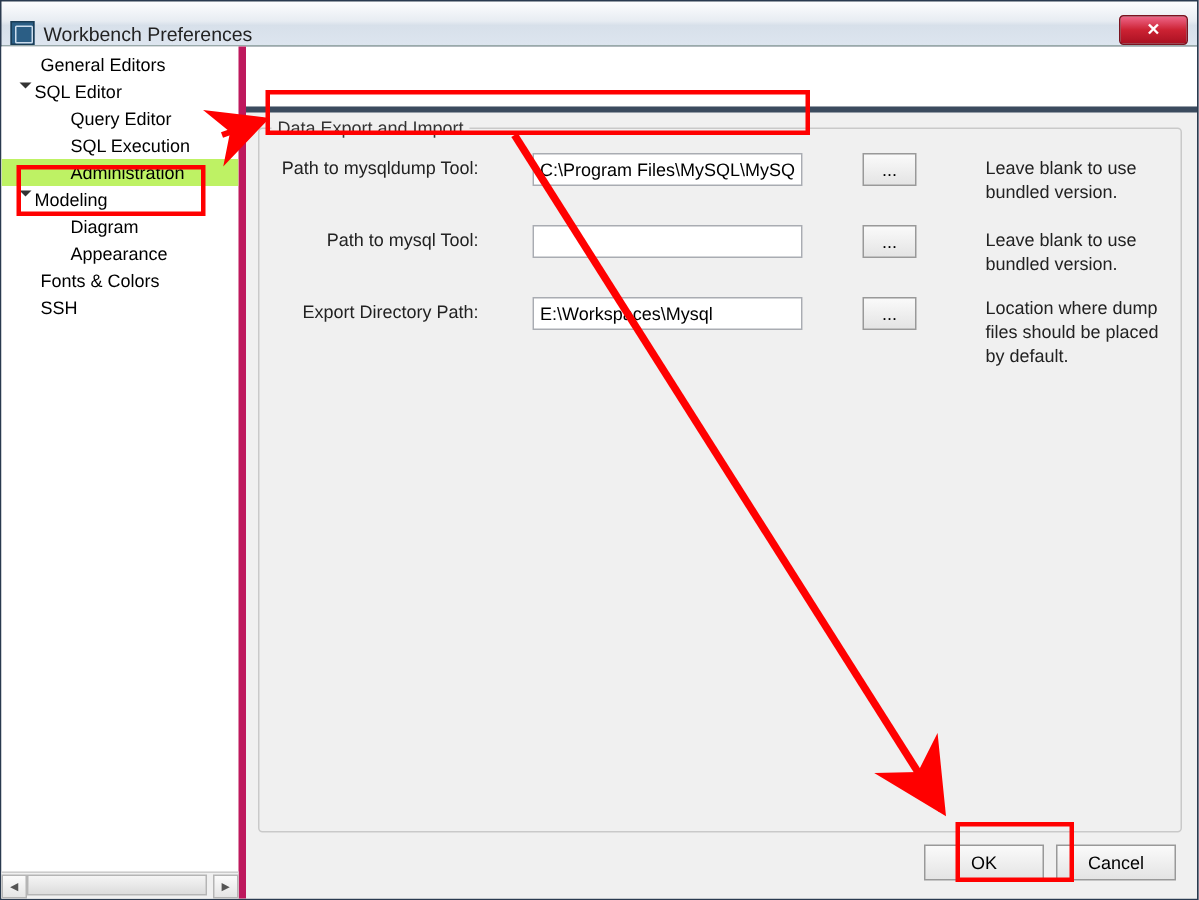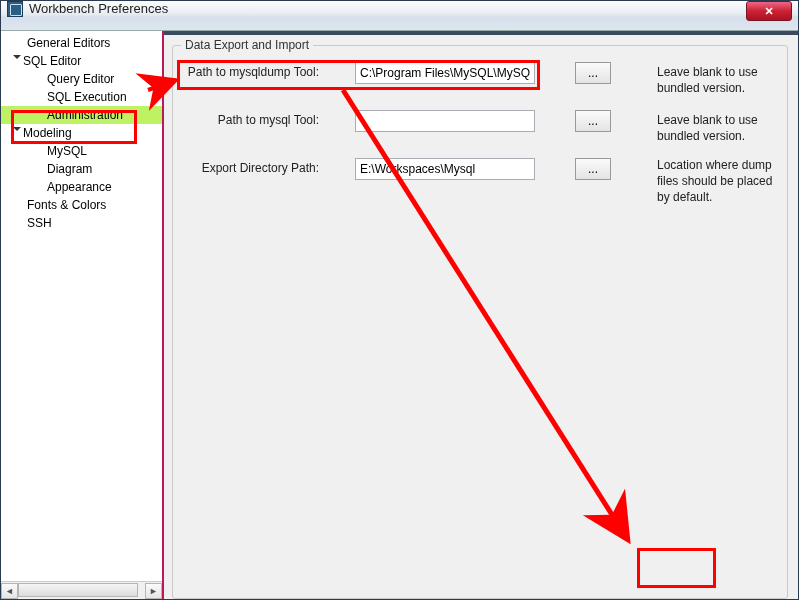--- a/index.html
+++ b/index.html
@@ -1,44 +1,44 @@
 <!DOCTYPE html>
 <html><head>
 <meta charset="utf-8">
 <style>
 * { box-sizing: border-box; margin: 0; padding: 0; font-family: "Segoe UI", Tahoma, sans-serif; font-size: 12px; }
 body { background: #2a3a4f; width: 799px; height: 600px; overflow: hidden; }
 
 .window { width: 799px; height: 600px; border: 1px solid #2a3a4f; display: flex; flex-direction: column; }
 
-.titlebar { height: 30px; background: linear-gradient(#fdfdfe,#e7ecf2 45%,#d7e0ea 55%,#dde5ef); display: flex; align-items: flex-start; border-bottom: 1px solid #9aa; padding: 0 4px 0 6px; }
+.titlebar { height: 30px; background: linear-gradient(#fdfdfe,#e7ecf2 45%,#d7e0ea 55%,#dde5ef); display: flex; align-items: flex-end; border-bottom: 1px solid #9aa; padding: 0 4px 0 6px; }
 .titlebar .appicon { width: 16px; height: 16px; background: #2b5e85; margin-right: 6px; border: 1px solid #1a3d56; position: relative; }
 .titlebar .appicon::after { content:""; position:absolute; left:2px; top:2px; width:10px; height:10px; border:1px solid #cde; border-radius:1px; }
 .titlebar .title { flex: 1; color: #222; font-size: 13px; }
 .titlebar .close { width: 46px; height: 20px; background: linear-gradient(#e68,#c23 50%,#a12); border: 1px solid #7a1420; border-radius: 3px; color:#fff; display:flex; align-items:center; justify-content:center; font-weight:bold; margin-right:2px; cursor:pointer; }
 .titlebar .close span { font-size: 11px; line-height: 1; }
 
 .content { flex:1; display:flex; background:#fff; }
 
-.sidebar { width: 163px; border-right: 2px solid #be185d; background:#fff; display:flex; flex-direction:column; }
+.sidebar { width: 163px; border-right: 5px solid #be185d; background:#fff; display:flex; flex-direction:column; }
 .tree { flex:1; overflow:hidden; padding-top:3px; }
 .tree ul { list-style:none; }
 .tree li { padding: 1px 0 1px 0; white-space:nowrap; }
 .tree .lvl1 { padding-left: 26px; }
 .tree .lvl2 { padding-left: 46px; }
 .tree .toggle { display:inline-block; width:0; height:0; border-left:4px solid #333; border-top:4px solid transparent; border-bottom:4px solid transparent; margin-right:4px; transform: rotate(90deg); vertical-align:middle; }
 .tree .toggle-wrap { padding-left: 14px; display:flex; align-items:flex-start; }
 .tree li.selected { background:#bef264; }
 .tree a { color:#000; text-decoration:none; cursor:default; display:block; padding:1px 0; }
 .hscroll { height: 18px; border-top:1px solid #ccc; background:#f0f0f0; display:flex; align-items:center; }
 .hscroll .arrow { width:17px; height:16px; border:1px solid #b5b5b5; background:linear-gradient(#fbfbfb,#e5e5e5); display:flex; align-items:center; justify-content:center; color:#555; font-size:9px; cursor:pointer; }
 .hscroll .track { flex:1; height:16px; position:relative; }
 .hscroll .thumb { position:absolute; left:0; top:0; height:14px; width:120px; border:1px solid #b5b5b5; background:linear-gradient(#f5f5f5,#dcdcdc); }
 
-.main { flex:1; background:#f0f0f0; display:flex; flex-direction:column; border-top:4px solid #3b4b5e; }
+.main { flex:1; background:#f0f0f0; display:flex; flex-direction:column; border-top:4px solid #3b4b5e;margin-top:40px; }
 .panel-wrap { margin:10px 10px 0 8px; flex:1; display:flex; flex-direction:column; position:relative; }
 .groupbox { border:1px solid #c9c9c9; border-radius:3px; flex:1; position:relative; padding: 16px 14px 10px 14px; background:#f0f0f0; }
 .group-label { position:absolute; top:-8px; left:8px; background:#f0f0f0; padding:0 4px; color:#333; }
 .row { display:flex; align-items:flex-start; margin-bottom:14px;gap:28px; }
 .row .lbl { width:140px; text-align:right; padding-right:8px; padding-top:3px; color:#222; }
 .row input[type=text] { width:180px; height:22px; border:1px solid #a9acb2; padding:2px 4px; background:#fff; }
 .row .browse { width:36px; height:22px; margin-left:12px; border:1px solid #999; background:linear-gradient(#fafafa,#e4e4e4); cursor:pointer; display:flex; align-items:center; justify-content:center; }
 .row .desc { margin-left:18px; flex:1; color:#222; line-height:1.3; padding-top:3px; }
 .row .desc.multiline { padding-top:0; }
 
@@ -86,23 +86,20 @@
           <li class="lvl2 selected">
               <a>Administration</a>
             </li>
           <li>
               <div class="toggle-wrap">
                 <span class="toggle"></span>
                 <a>Modeling</a>
               </div>
             </li>
           <li class="lvl2">
-              <a>MySQL</a>
-            </li>
-          <li class="lvl2">
               <a>Diagram</a>
             </li>
           <li class="lvl2">
               <a>Appearance</a>
             </li>
           <li class="lvl1">
               <a>Fonts &amp; Colors</a>
             </li>
           <li class="lvl1">
               <a>SSH</a>
@@ -140,20 +137,24 @@
           <div class="row">
             <div class="lbl">Export Directory Path:</div>
             <input type="text" value="E:\Workspaces\Mysql" style="">
             <button class="browse">...</button>
             <div class="desc multiline">Location where dump files should be placed by default.</div>
           </div>
 
         </div>
       </div>
 
+      <div class="buttons">
+        <button>OK</button>
+        <button>Cancel</button>
+      </div>
     </div>
 
   </div>
 </div>
 
 <svg class="anno-svg">
   <defs>
     <marker id="ah" markerWidth="14" markerHeight="14" refX="9" refY="5" orient="auto">
       <path d="M0,0 L10,5 L0,10 L3,5 Z" fill="#ff0000"></path>
     </marker>

